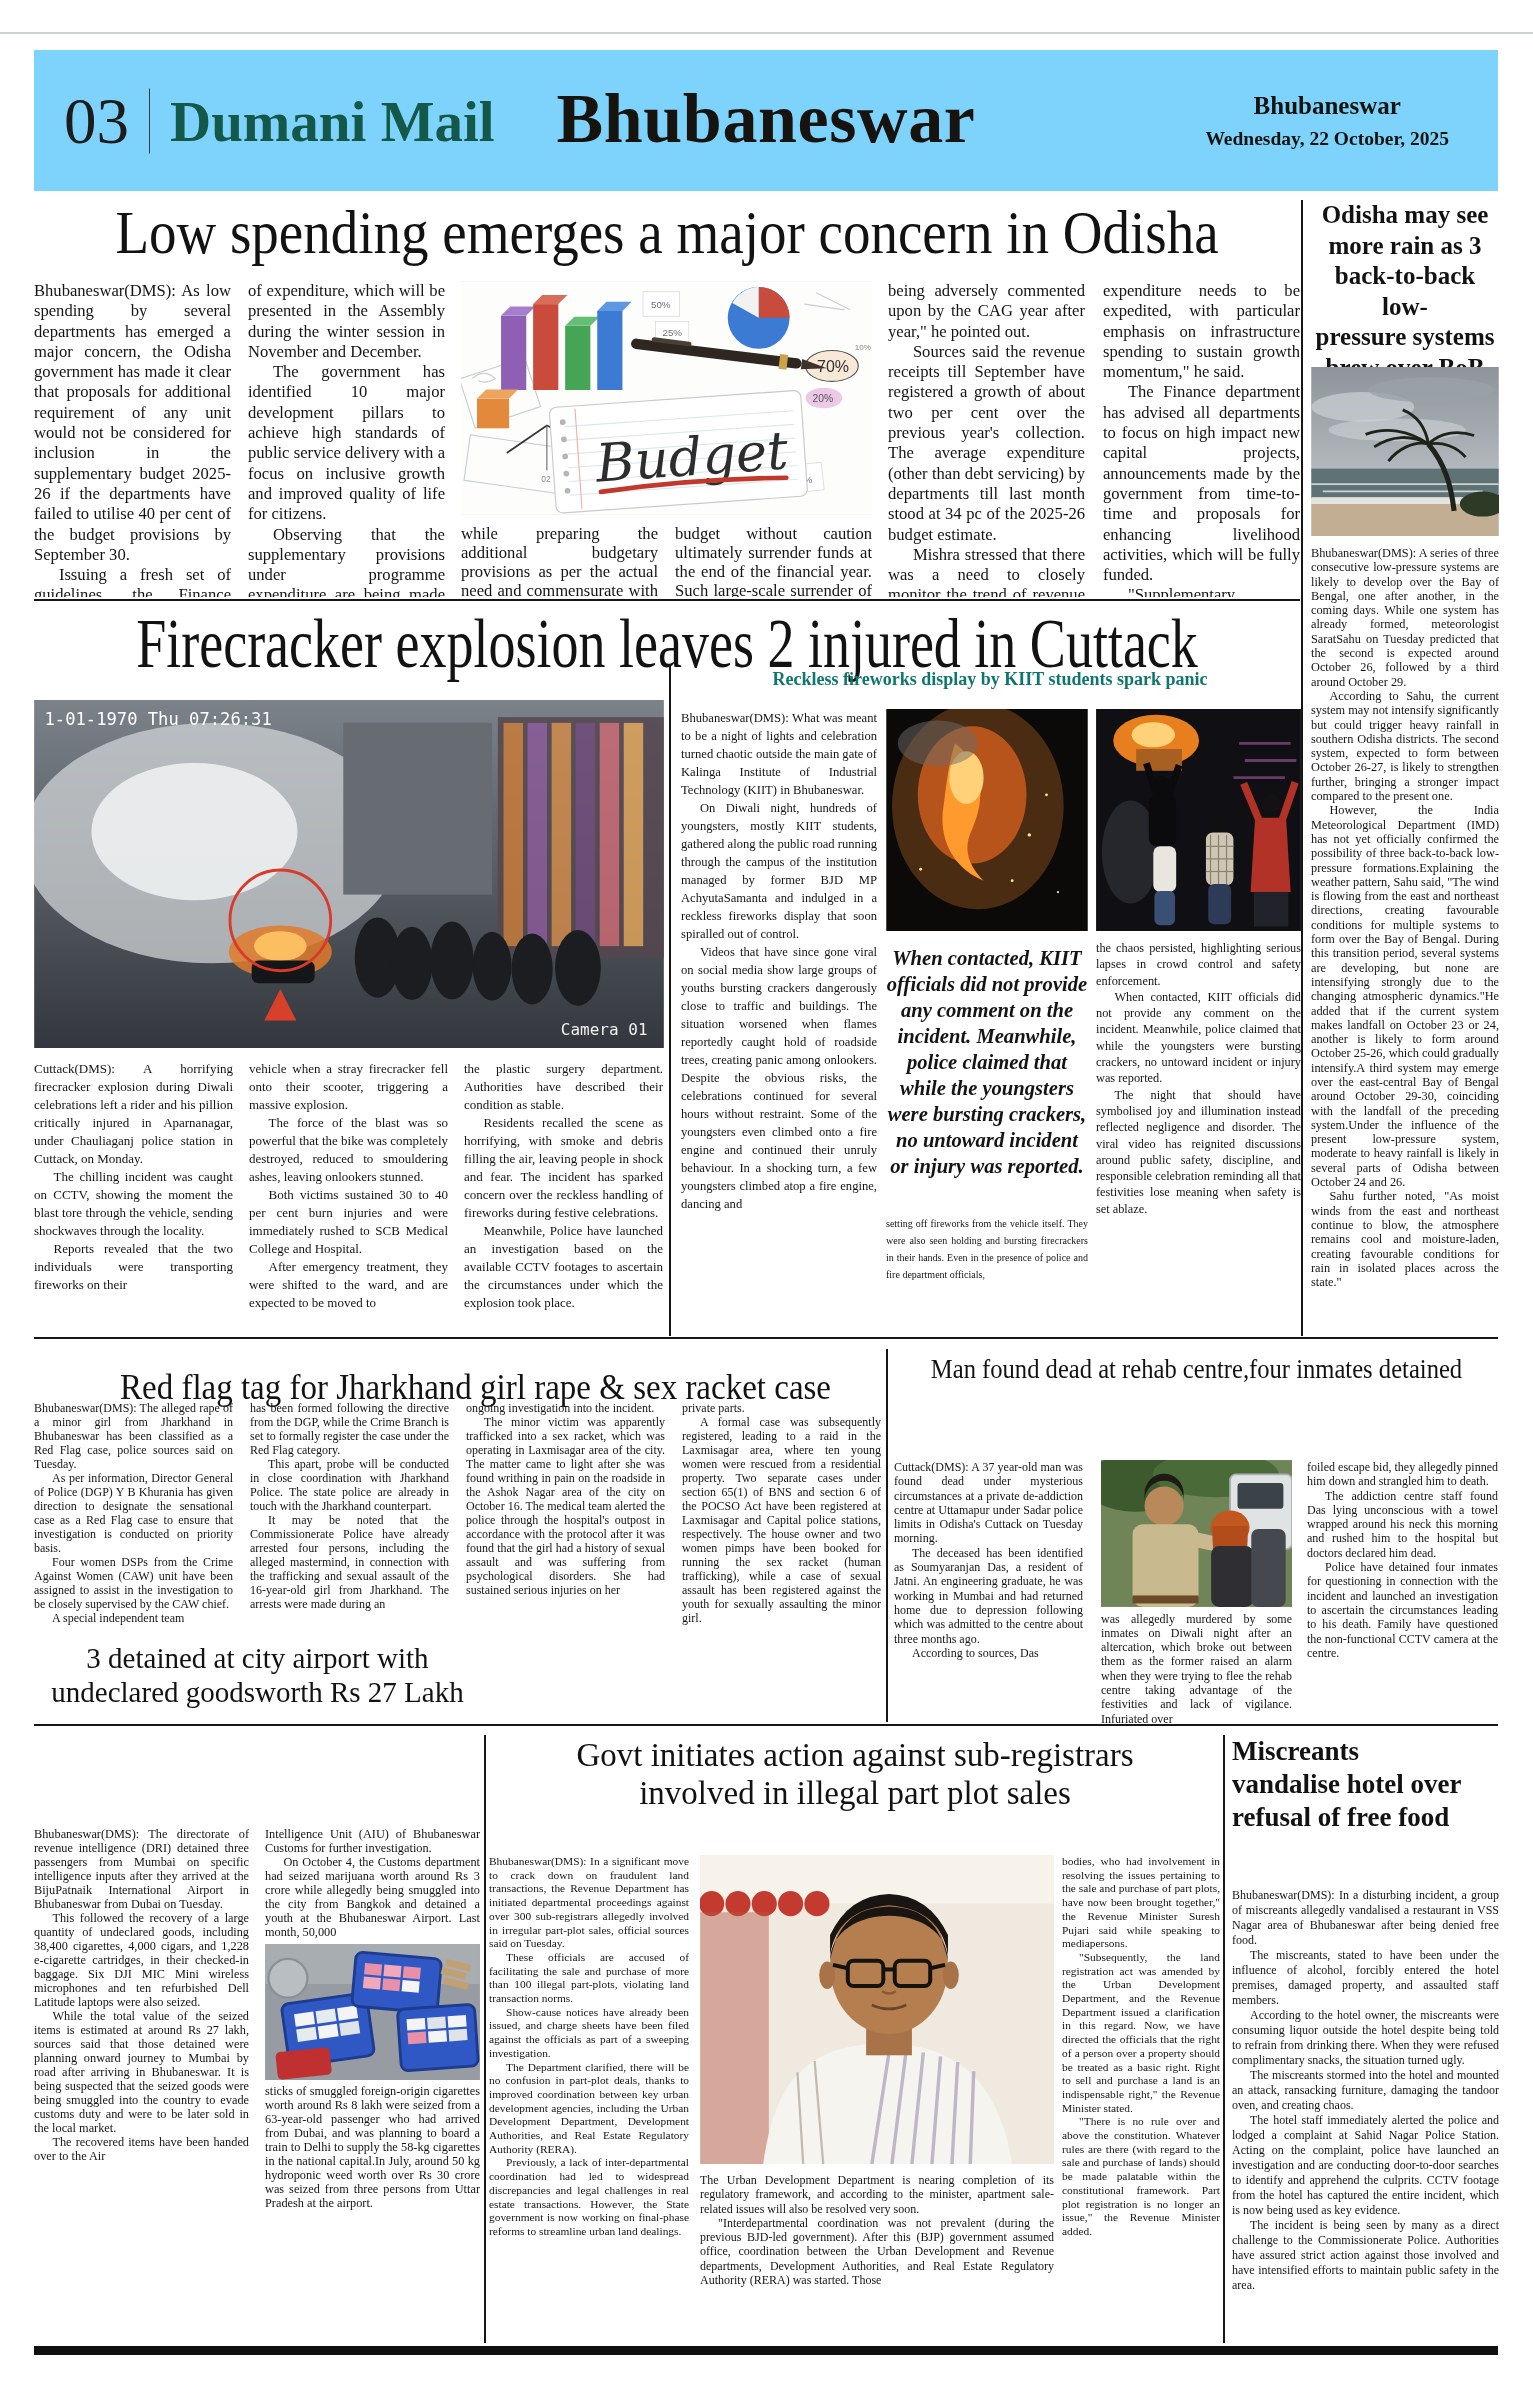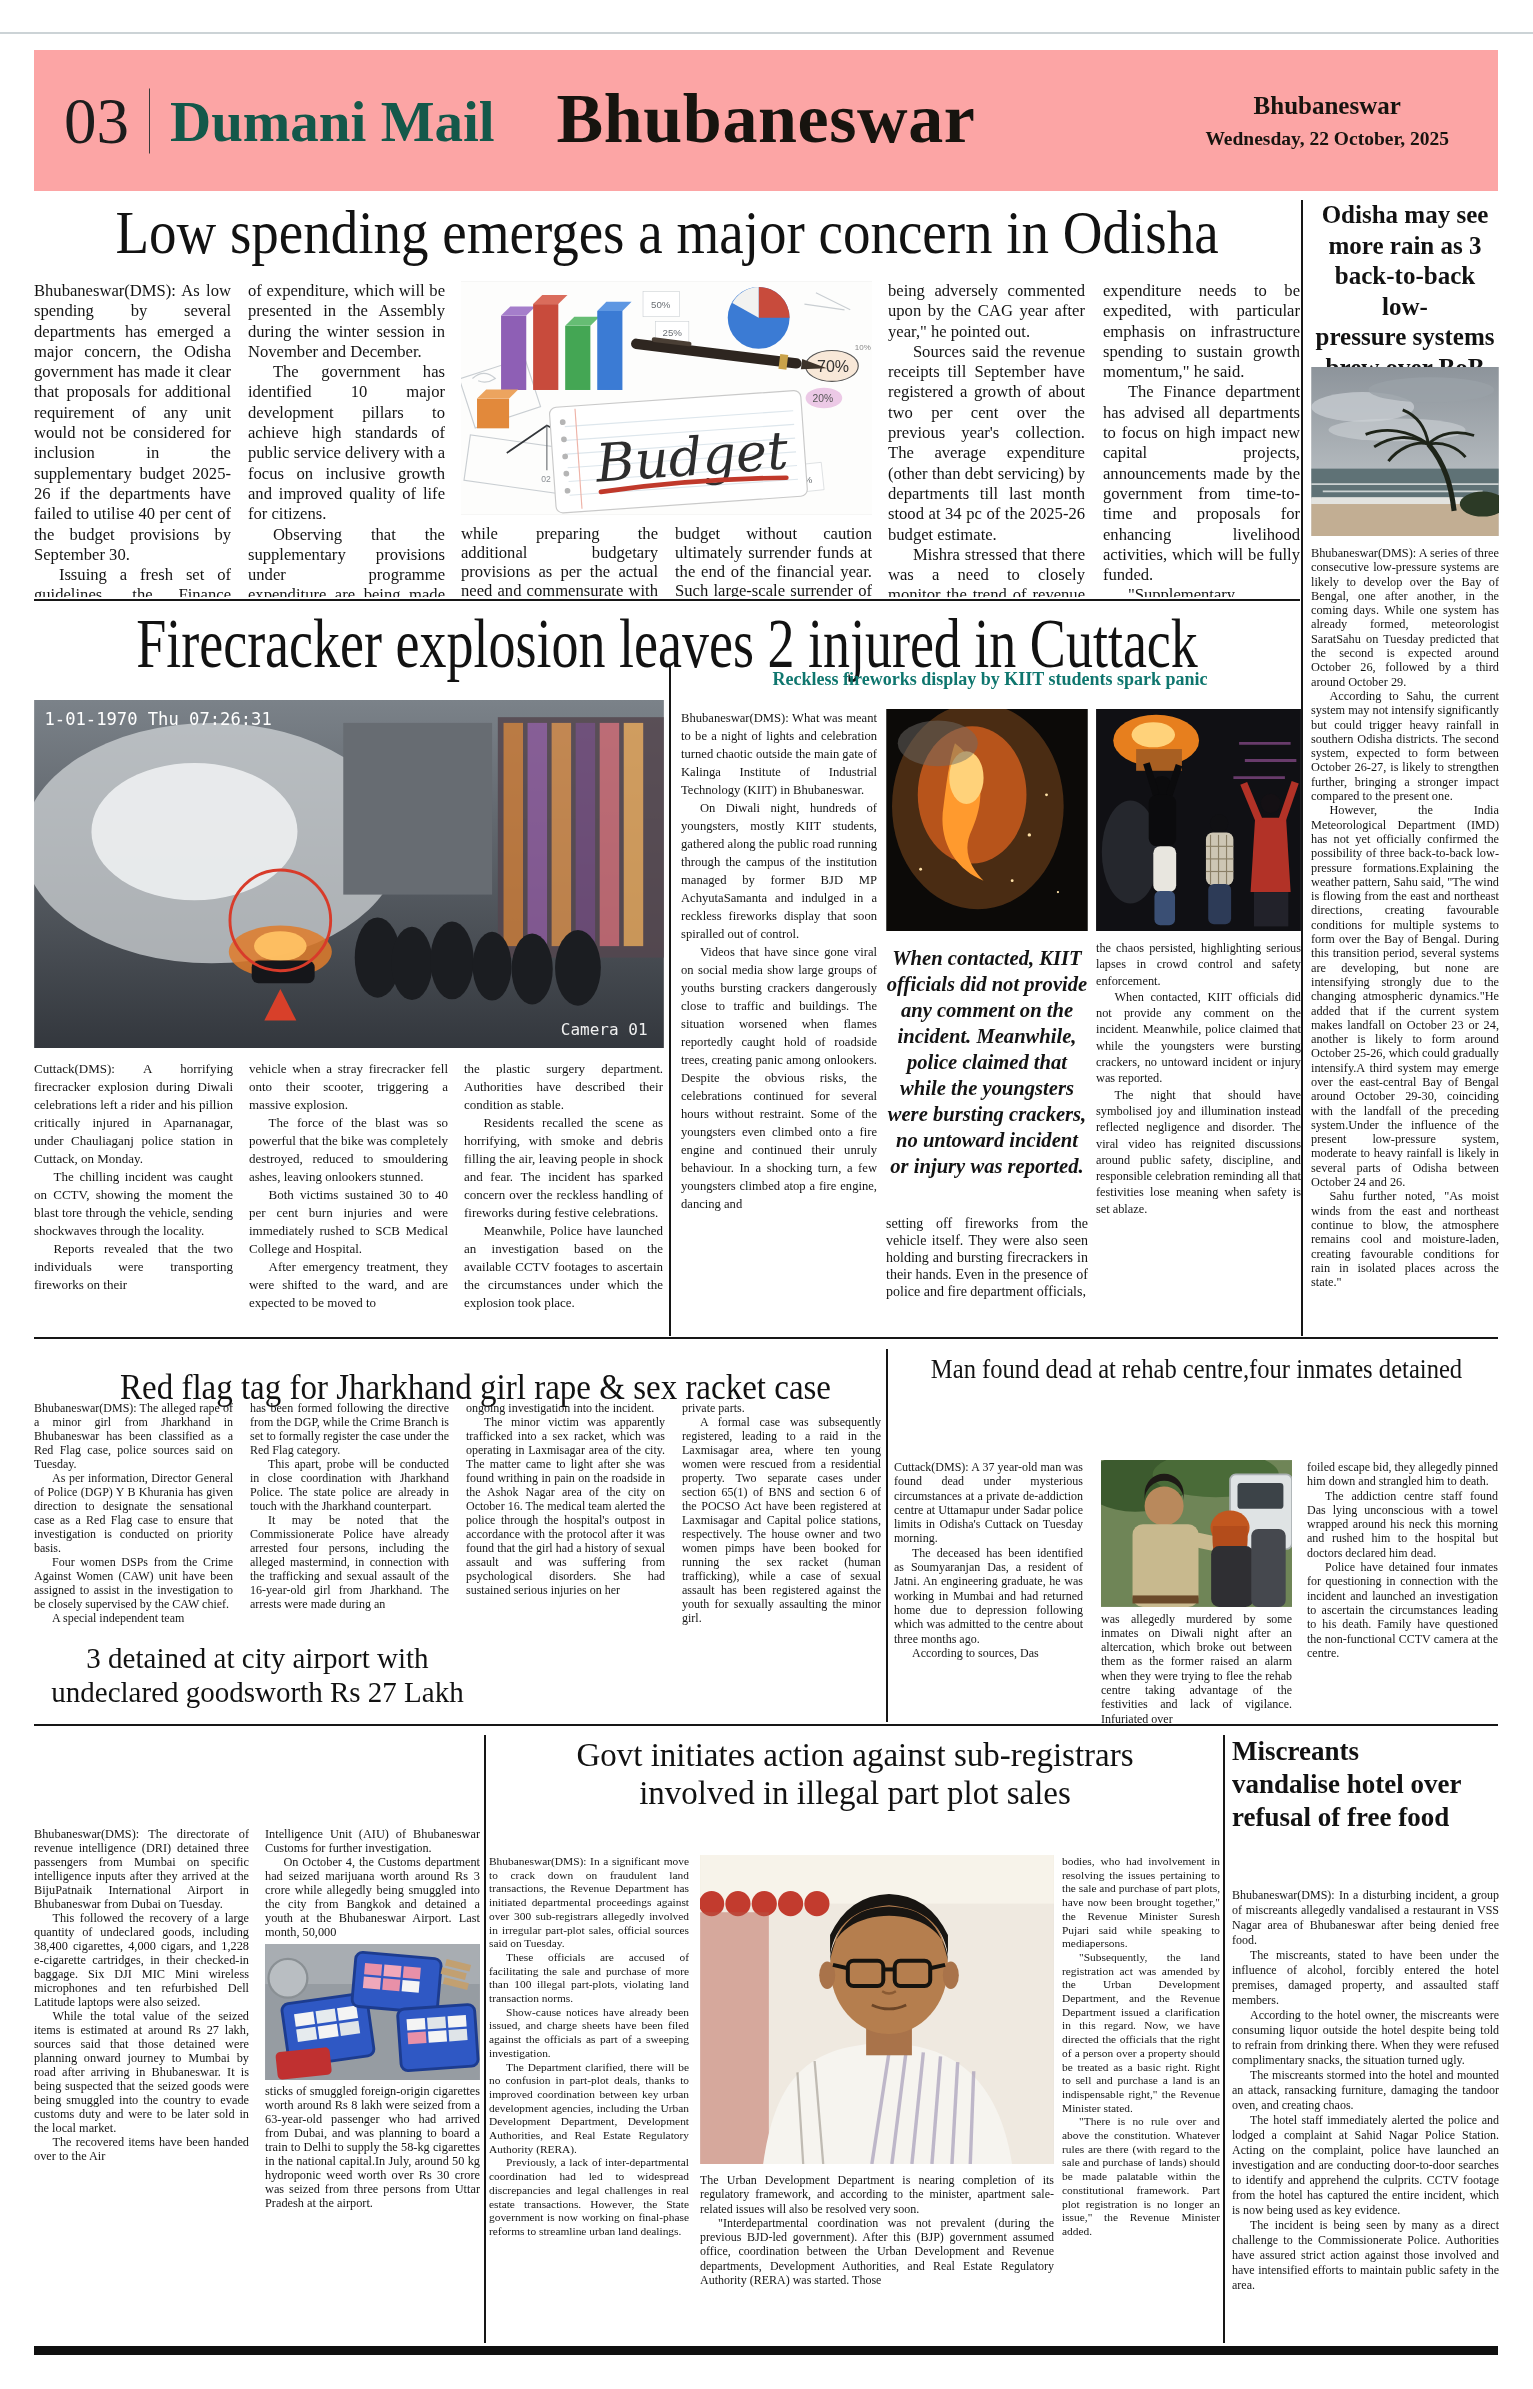--- a/index.html
+++ b/index.html
@@ -6,21 +6,21 @@
   .page{position:relative;width:1533px;height:2389px;background:#fff;
         font-family:"Liberation Serif",serif;color:#141414;overflow:hidden;}
   .abs{position:absolute;}
   .rule{background:#161616;}
   .col{overflow:hidden;text-align:justify;}
   .para{margin:0;text-indent:0;}
   .para + .para{text-indent:1.5em;}
   .stretch{display:inline-block;transform-origin:center top;}
 
   
-  #masthead{left:34px;top:50px;width:1464px;height:141px;background:#fca5a5;}
+  #masthead{left:34px;top:50px;width:1464px;height:141px;background:#7dd3fc;}
   .mast-num{position:absolute;left:30px;top:50%;transform:translateY(-50%);
             font-size:65px;line-height:1;color:#1c1c1c;padding-right:19.5px;border-right:1.7px solid #3b3b3b;}
   .mast-brand{position:absolute;left:136px;top:50%;transform:translateY(-50%);
               font-size:57px;font-weight:700;color:#14584a;white-space:nowrap;}
   .mast-city{position:absolute;left:50%;top:50%;transform:translate(-50%,-52%);
              font-size:70px;font-weight:700;color:#17140f;white-space:nowrap;letter-spacing:0.6px;}
   .mast-date{position:absolute;right:49px;top:50%;transform:translateY(-50%);text-align:center;color:#17140f;}
   .mast-date .l1{font-size:25px;font-weight:700;}
   .mast-date .l2{font-size:19.5px;font-weight:700;margin-top:8px;}
 
@@ -51,21 +51,21 @@
   
   #weather-body{font-size:12.3px;line-height:14.3px;}
 
   
   .cc{position:absolute;top:0;width:199px;height:276px;font-size:13px;line-height:18px;}
 
   
   #kiit-colA{left:681px;top:709px;width:196px;height:626px;font-size:12.6px;line-height:18px;}
   #kiit-pullquote{left:886px;top:945px;width:202px;height:263px;font-size:20.6px;line-height:26px;
                   font-weight:700;font-style:italic;text-align:center;overflow:hidden;}
-  #kiit-midpara{left:886px;top:1215px;width:202px;height:119px;font-size:14px;line-height:17px;}
+  #kiit-midpara{left:886px;top:1215px;width:202px;height:119px;font-size:10px;line-height:17px;}
   #kiit-colC{left:1096px;top:940px;width:205px;height:395px;font-size:12.3px;line-height:16.3px;}
 
   
   .rf{position:absolute;top:0;width:199px;height:321px;font-size:12px;line-height:14px;}
 
   
   .rh{position:absolute;top:0;width:191px;height:326px;font-size:12px;line-height:14.3px;}
 
   
   .ap{position:absolute;top:0;width:215px;height:515px;font-size:12.3px;line-height:14px;}

